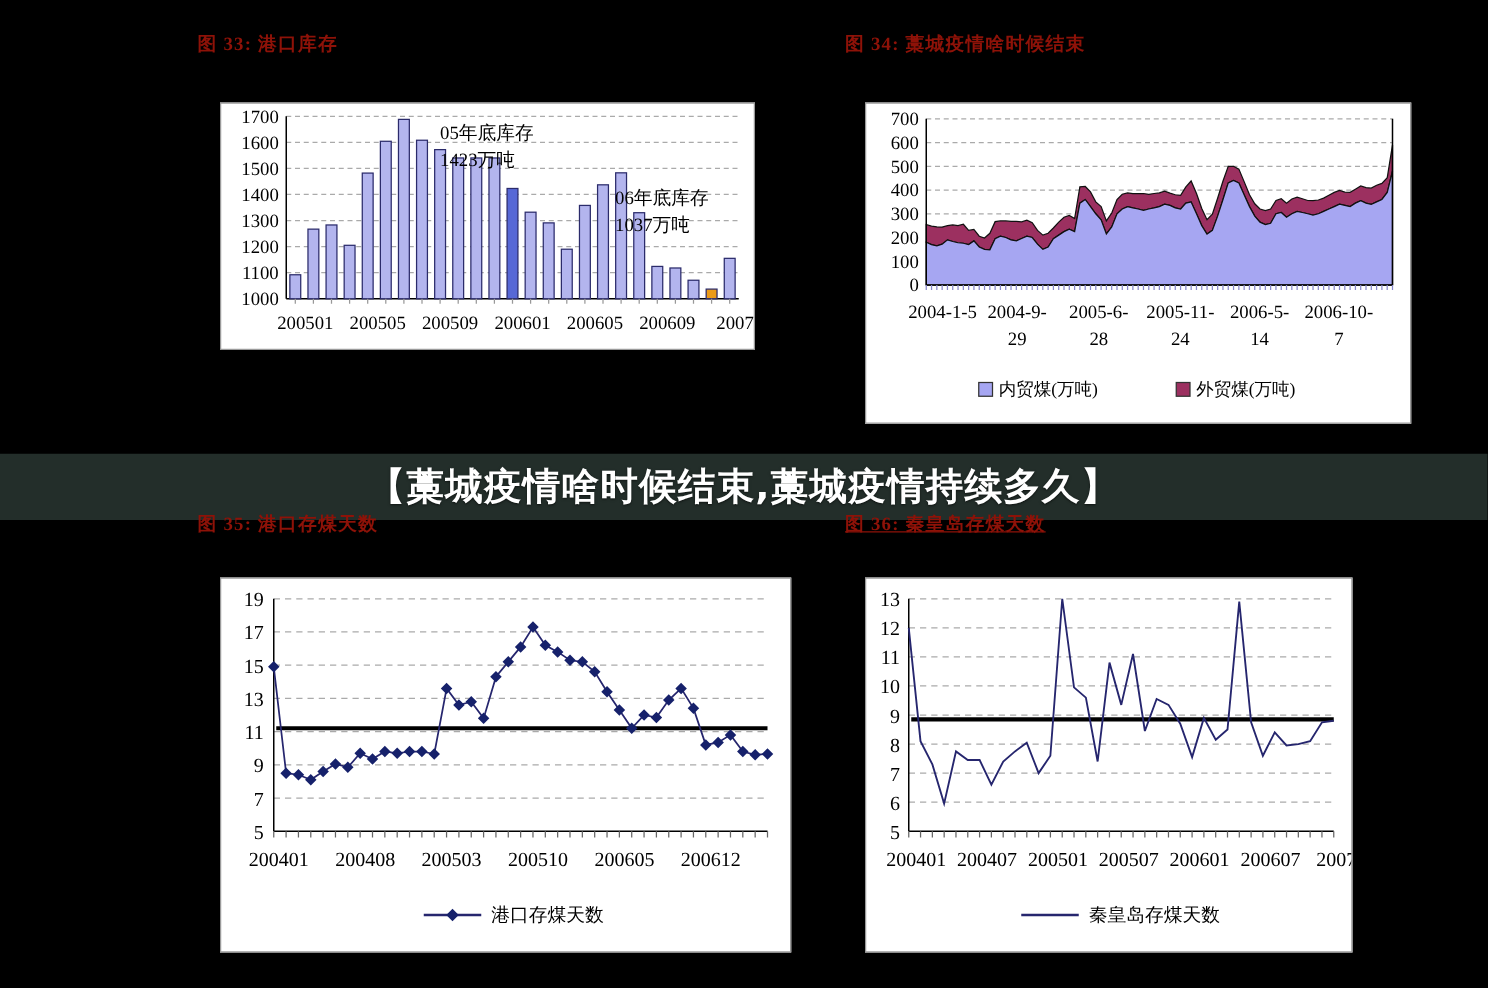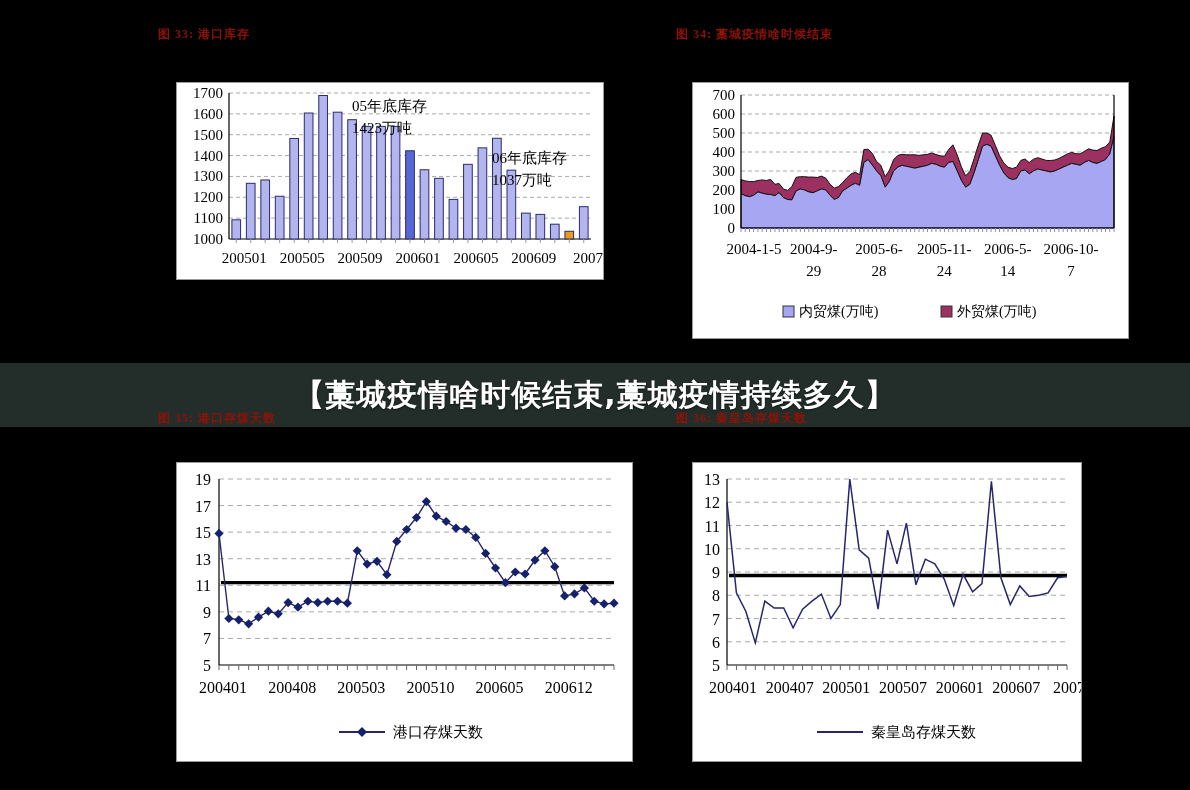--- a/index.html
+++ b/index.html
@@ -4,37 +4,37 @@
 <style>
   html,body{margin:0;padding:0;}
   body{
     width:1190px;height:790px;background:#000;overflow:hidden;
     font-family:"Liberation Serif", "DejaVu Serif", serif;
     position:relative;
   }
   .page{position:relative;width:1190px;height:790px;}
 
   .fig-title{
-    position:absolute;color:#8e1208;font-weight:bold;font-size:12px;
+    position:absolute;color:#8e1208;font-weight:bold;font-size:15px;
     font-family:"Liberation Serif","DejaVu Serif",serif;letter-spacing:1px;
     white-space:nowrap;
   }
   #t33{left:158px;top:26px;}
   #t34{left:676px;top:26px;}
   #t35{left:158px;top:410px;}
-  #t36{left:676px;top:410px;}
+  #t36{left:676px;top:410px;text-decoration:underline;}
 
   .chart-box{position:absolute;background:#fff;border:1px solid #9a9a9a;}
   #c33{left:176px;top:82px;width:426px;height:196px;}
   #c34{left:692px;top:82px;width:435px;height:255px;}
   #c35{left:176px;top:462px;width:455px;height:298px;}
   #c36{left:692px;top:462px;width:388px;height:298px;}
 
   .banner{
-    position:absolute;left:0;top:363px;width:1190px;height:64px;
+    position:absolute;left:0;top:363px;width:1190px;height:53px;
     background:rgba(40,52,48,0.88);
     display:flex;align-items:center;justify-content:center;
   }
   .banner-text{
     color:#fff;font-size:30px;font-weight:bold;letter-spacing:1px;
     font-family:"DejaVu Sans","Liberation Sans",sans-serif;
     text-shadow:0 1px 2px rgba(0,0,0,.6);
   }
   svg{display:block;}
 </style>

